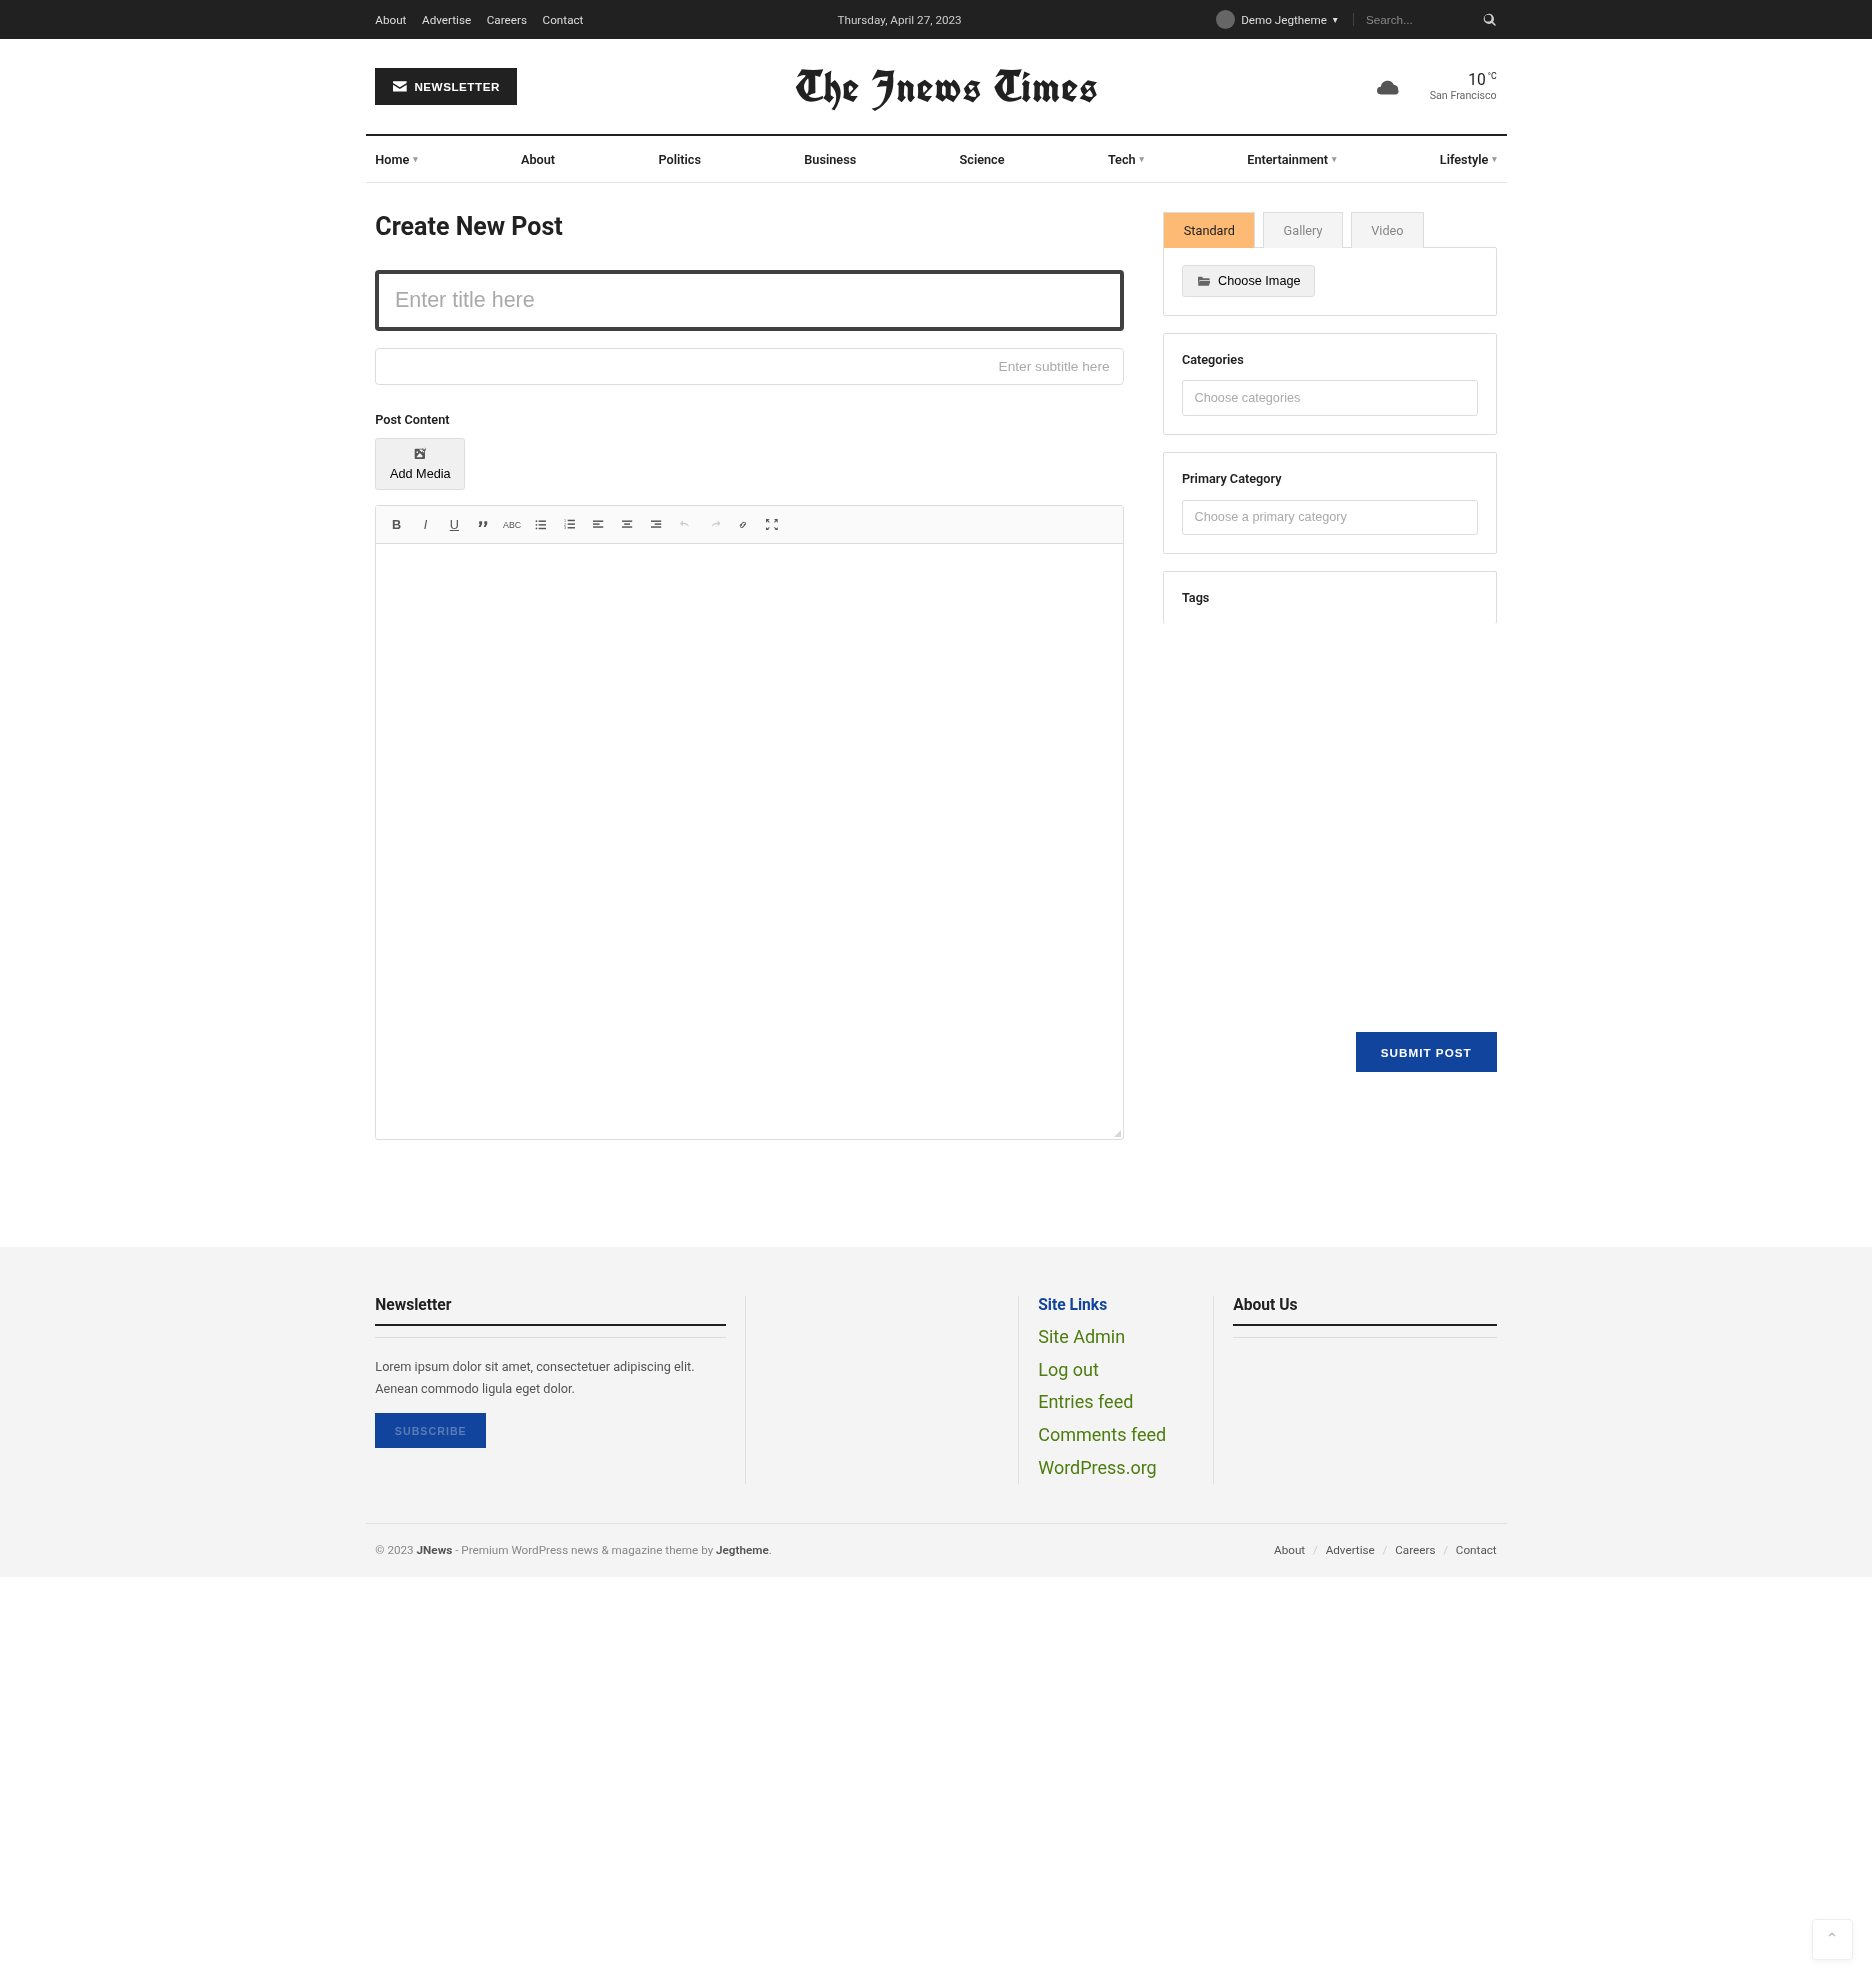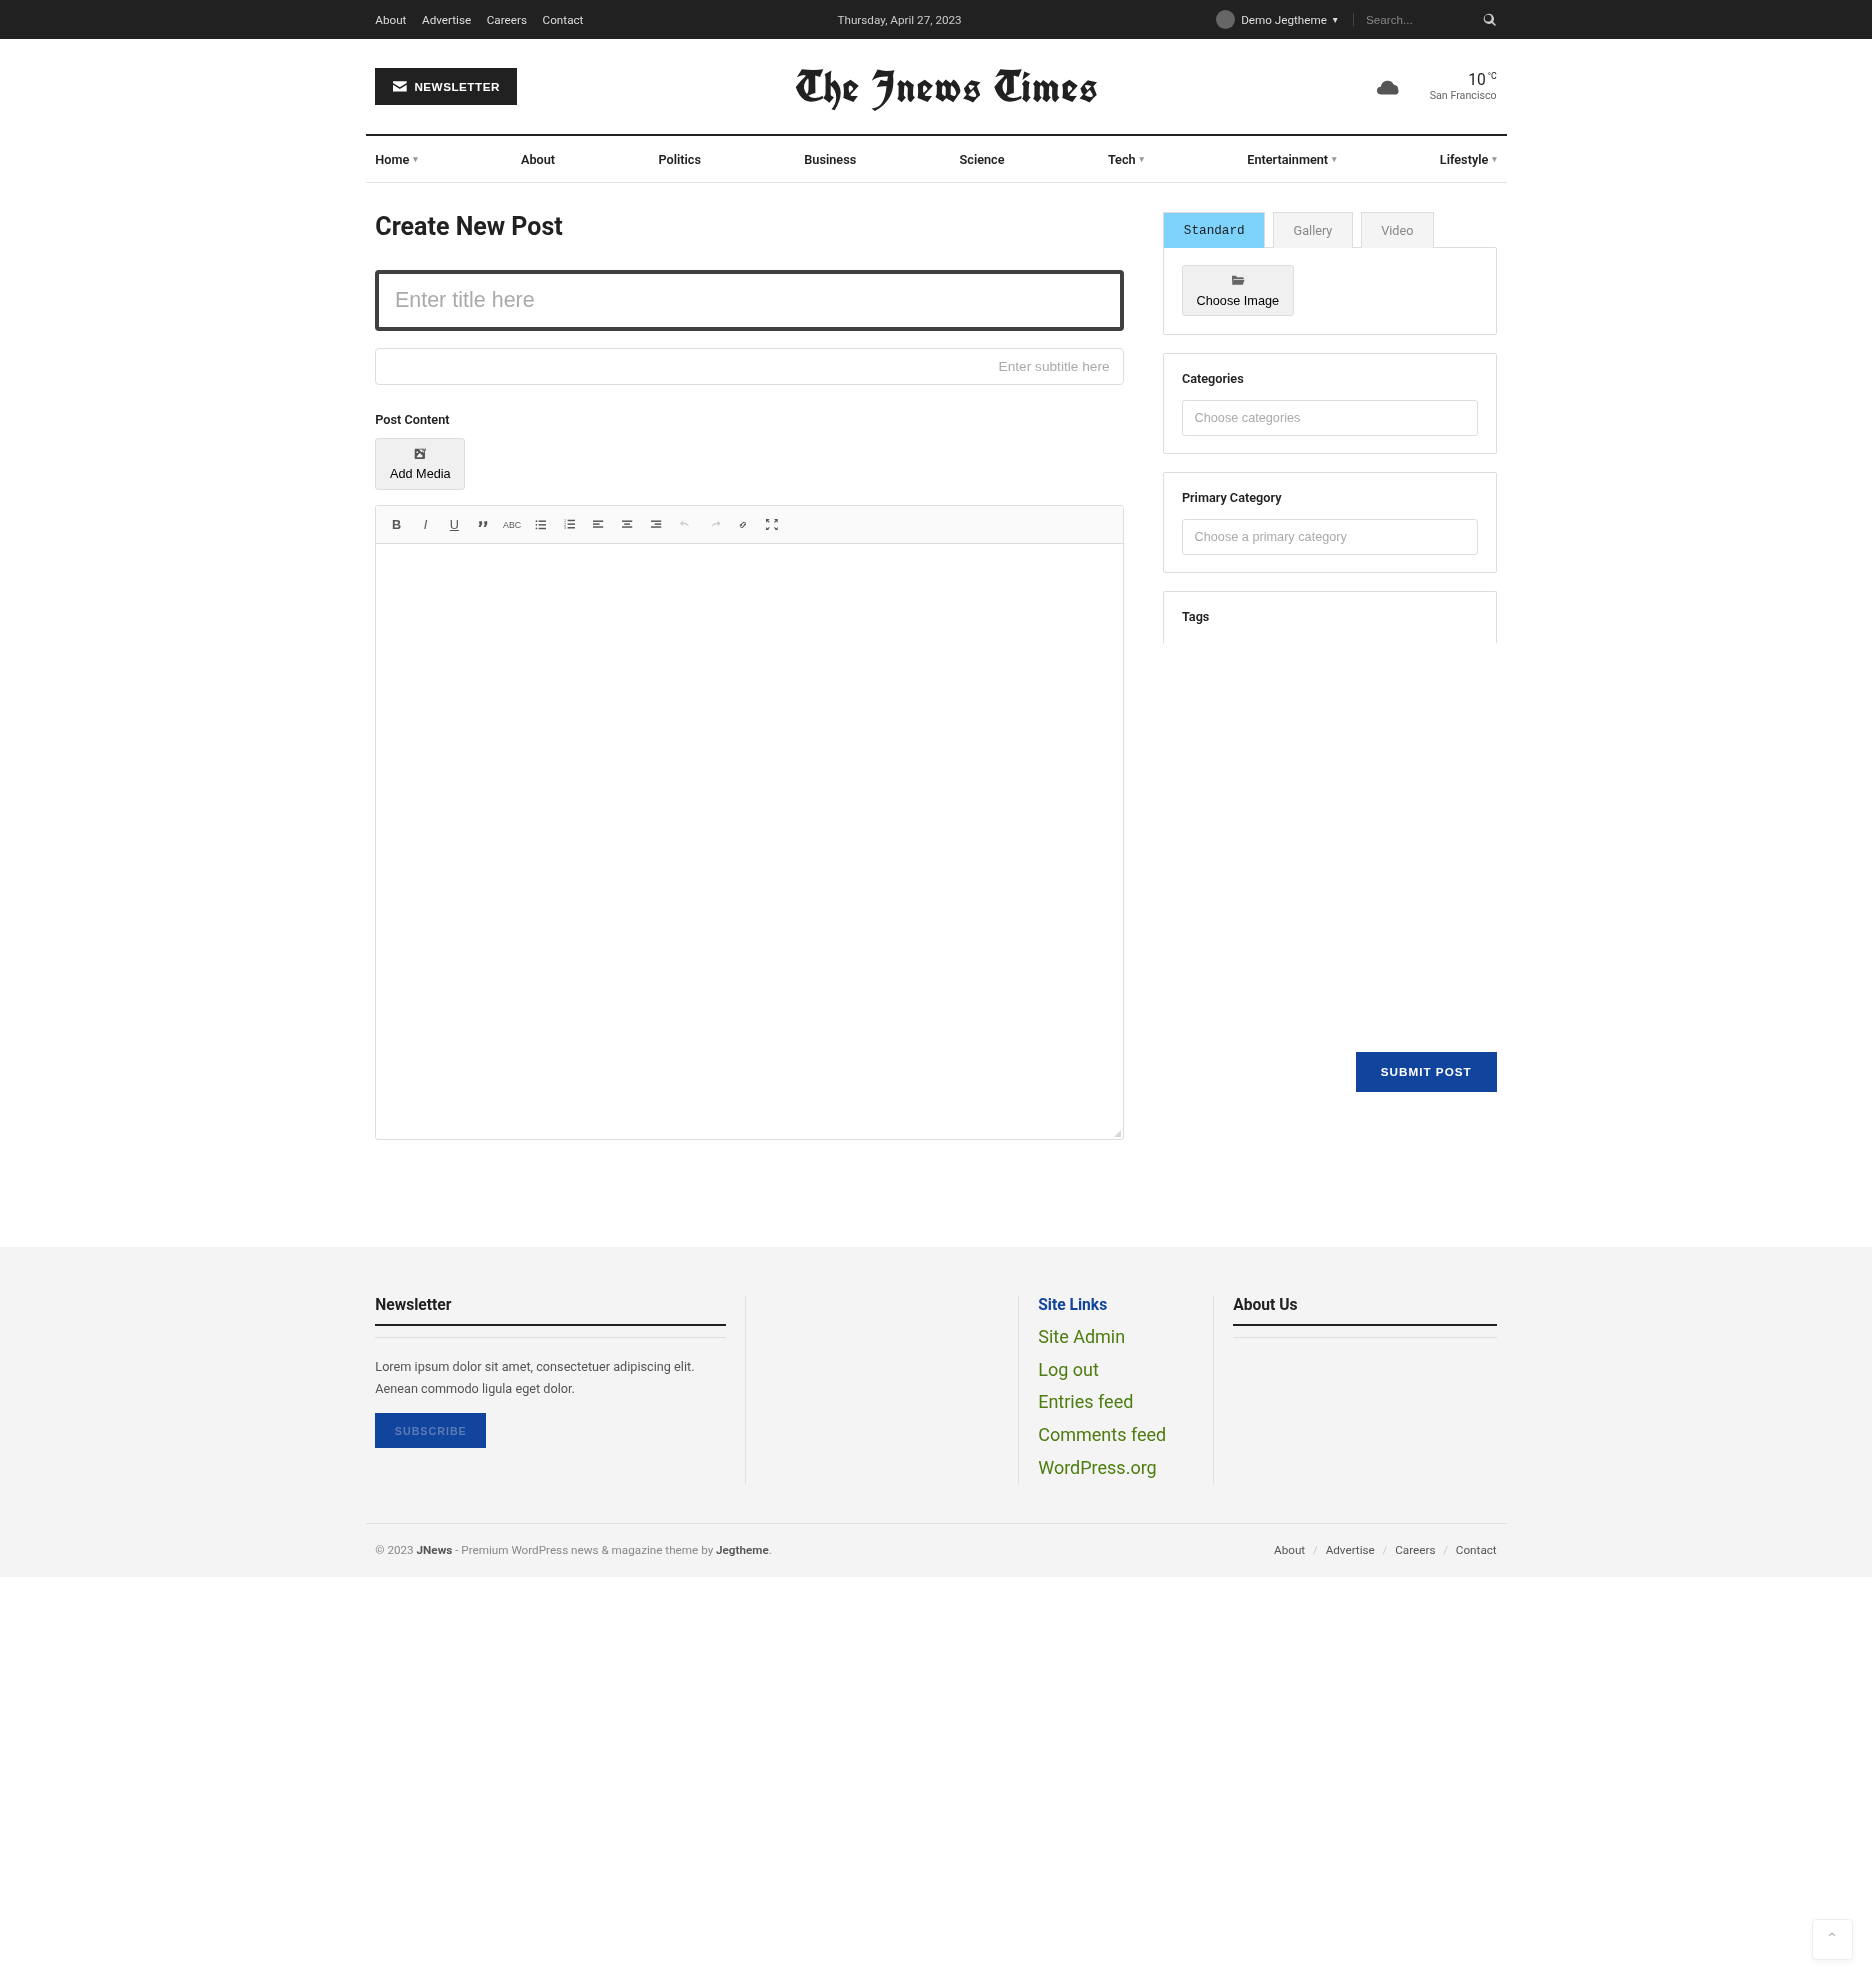--- a/index.html
+++ b/index.html
@@ -55,24 +55,24 @@
 .toolbar { border-bottom: 1px solid #ddd; padding: 5.9px 7.8px; display: flex; gap: 3.9px; background: #fafafa; }
 .toolbar-btn { width: 25px; height: 25px; border: none; background: transparent; cursor: pointer; font-size: 12.7px; color: #555; display: flex; align-items: center; justify-content: center; border-radius: 2px; }
 .toolbar-btn.disabled { color: #ccc; cursor: default; }
 .editor-body { min-height: 595px; padding: 11.7px; position: relative; }
 .resize-handle { position: absolute; bottom: 2px; right: 2px; width: 9.8px; height: 9.8px; cursor: nwse-resize; }
 .resize-handle::before { content: ''; position: absolute; bottom: 0; right: 0; border-style: solid; border-width: 0 0 7.8px 7.8px; border-color: transparent transparent rgba(0,0,0,0.15) transparent; }
 
 
 .tabs { display: flex; gap: 7.8px; margin-bottom: 0; }
 .tab { padding: 9.8px 19.5px; border: 1px solid #ddd; background: #f4f4f4; font-size: 12.7px; cursor: pointer; border-bottom: none; color: #888; }
-.tab.active { background: #7dd3fc; color: #212121; font-family: Liberation Mono, monospace; }
+.tab.active { background: #fdba74; color: #212121; }
 .box { border: 1px solid #ddd; padding: 17.6px; margin-bottom: 17.6px; border-radius: 2px; }
 .box.first { margin-top: -1px; }
-.choose-image-btn { background: #f0f0f0; border: 1px solid #ddd; padding: 7.8px 13.7px; font-size: 12.7px; border-radius: 2.9px; cursor: pointer; display: inline-flex; align-items: center; gap: 7.8px; flex-direction: column; }
+.choose-image-btn { background: #f0f0f0; border: 1px solid #ddd; padding: 7.8px 13.7px; font-size: 12.7px; border-radius: 2.9px; cursor: pointer; display: inline-flex; align-items: center; gap: 7.8px; }
 .box-label { font-size: 12.7px; font-weight: 600; margin-bottom: 13.7px; display: block; }
 .box-input { width: 100%; padding: 9.8px 11.7px; border: 1px solid #ddd; border-radius: 2.9px; font-size: 12.7px; }
 .box-input::placeholder { color: #aaa; }
 .box.tags-cut { border-bottom: none; padding-bottom: 5.9px; }
 
 .submit-btn { background: #11449c; color: #fff; border: none; padding: 13.7px 25px; font-weight: bold; font-size: 11.7px; letter-spacing: 1px; cursor: pointer; float: right; margin-top: 390px; }
 
 
 .footer { background: #f4f4f4; margin-top: 78px; padding: 49px 0 0; clear: both; }
 .footer-inner { max-width: 1141px; margin: 0 auto; display: flex; padding: 0 9.8px; }

